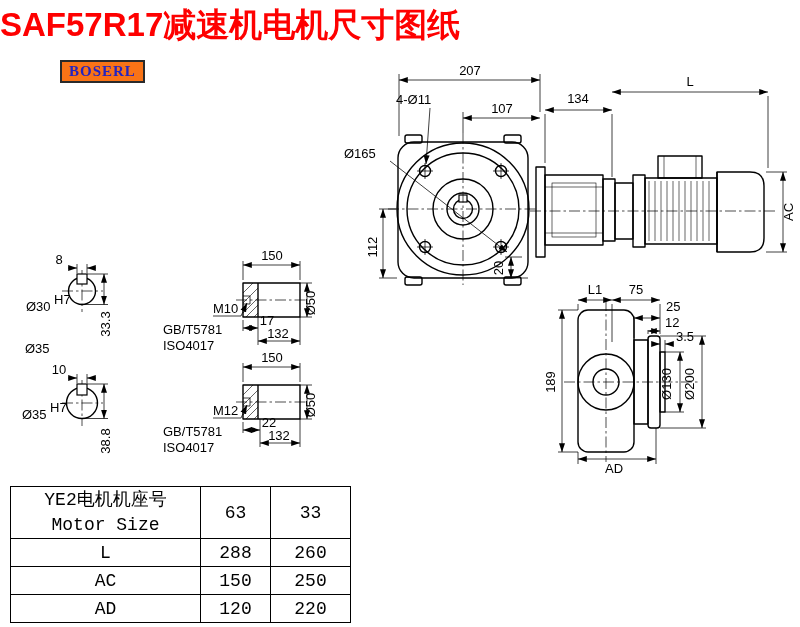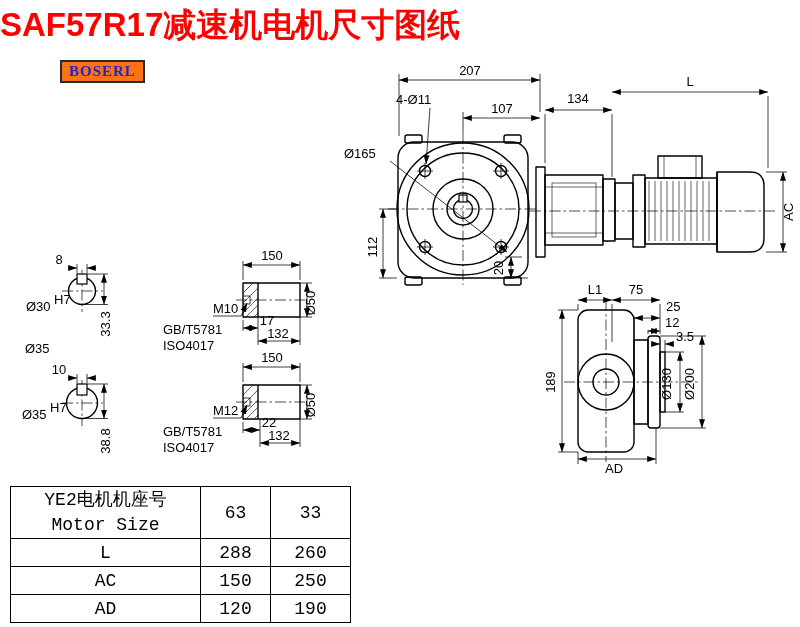--- a/index.html
+++ b/index.html
@@ -285,16 +285,16 @@
       <td class="c3">260</td>
     </tr>
     <tr class="rr">
       <td class="c1">AC</td>
       <td class="c2">150</td>
       <td class="c3">250</td>
     </tr>
     <tr class="rr">
       <td class="c1">AD</td>
       <td class="c2">120</td>
-      <td class="c3">190</td>
+      <td class="c3">220</td>
     </tr>
   </tbody>
 </table>
 
 </body></html>

